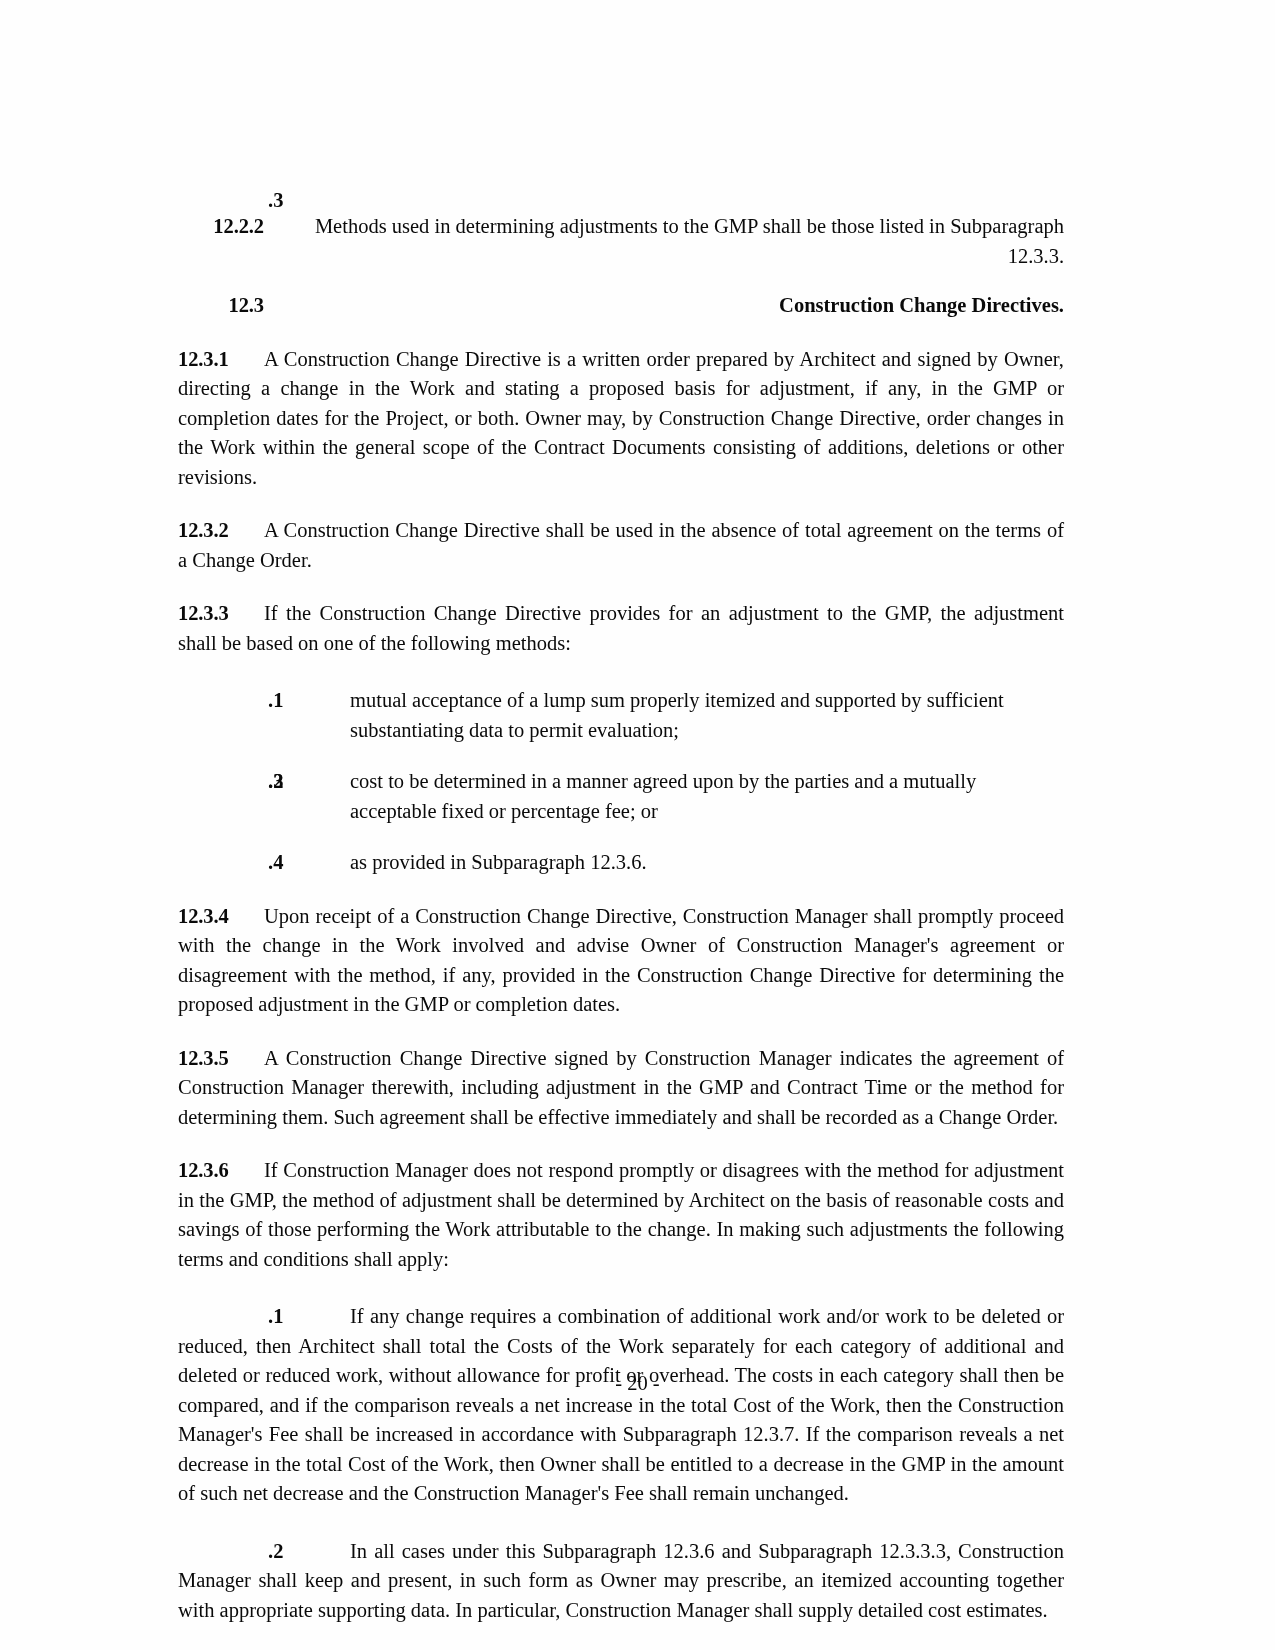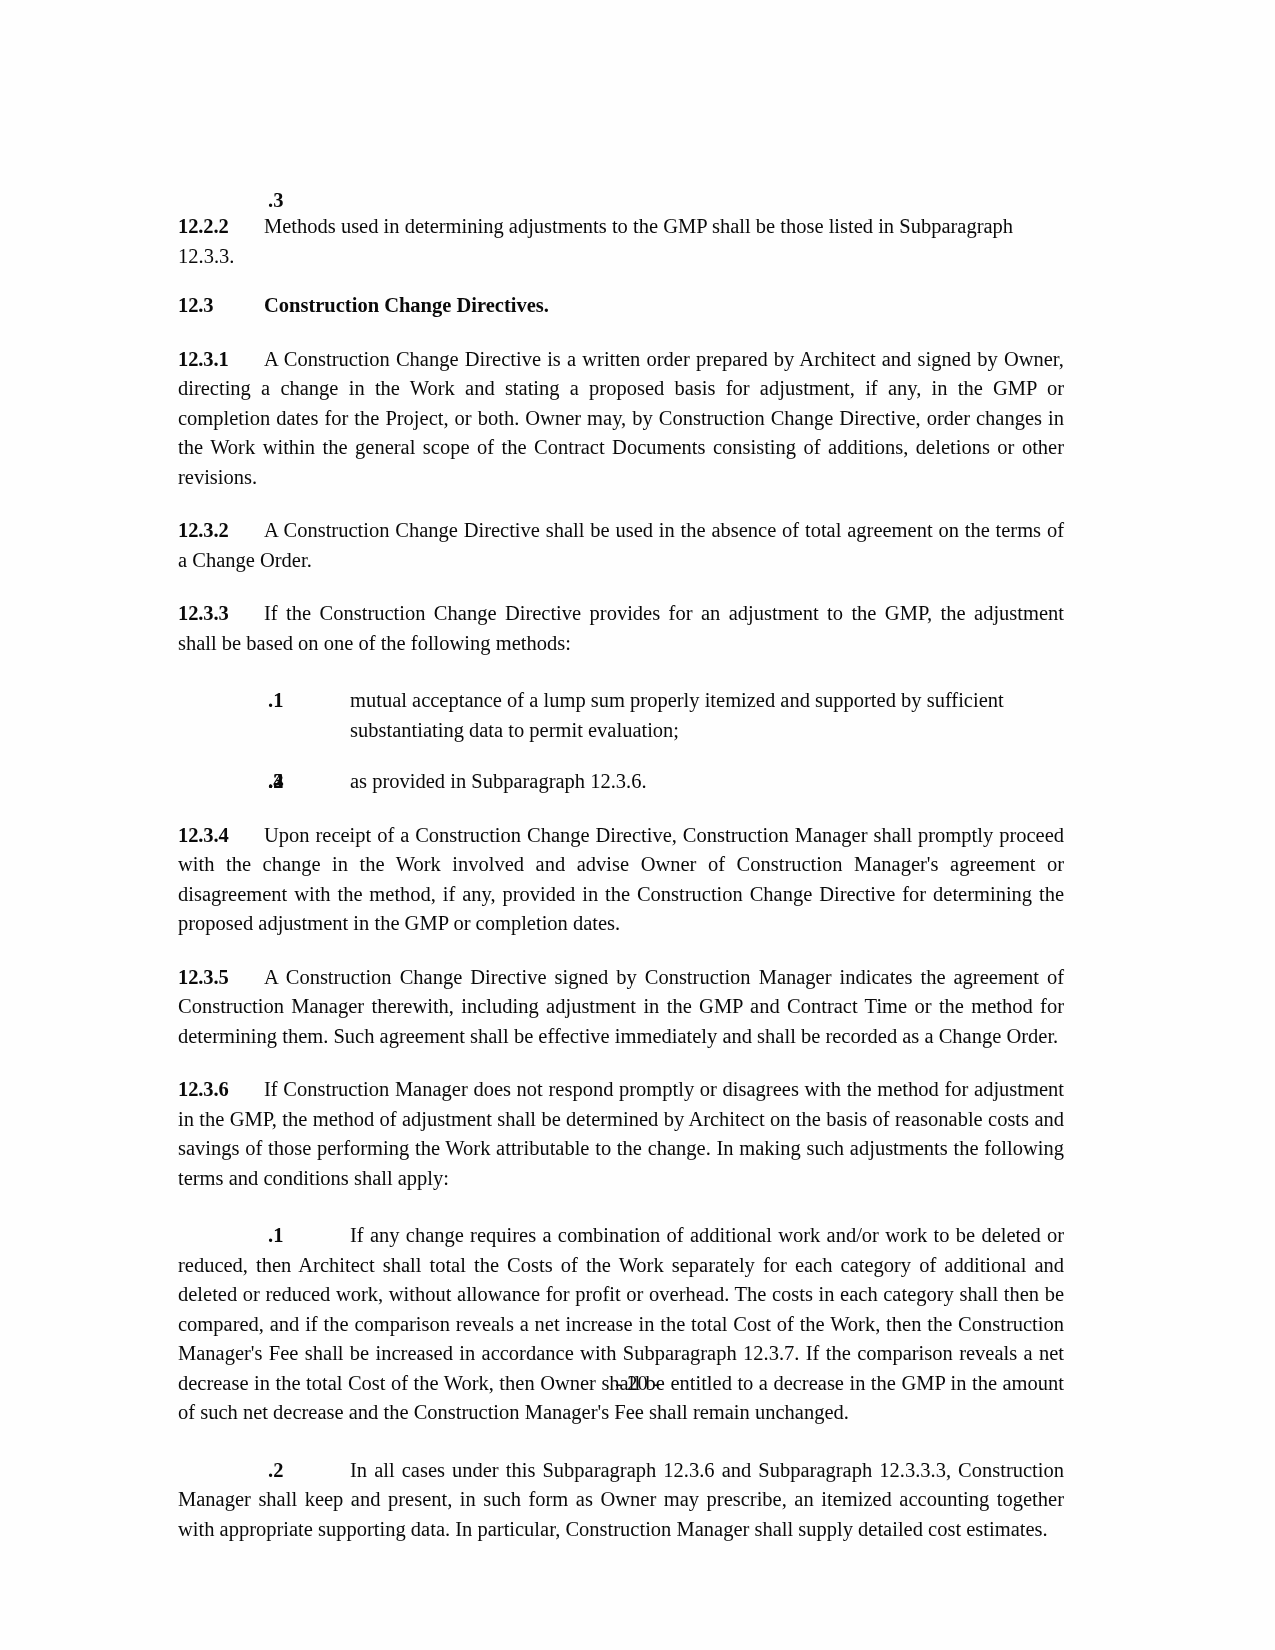--- a/index.html
+++ b/index.html
@@ -30,21 +30,21 @@
   }
   
   .blk {
     position: relative;
     font-size: 20.5px;
     line-height: 29.5px;
     text-align: justify;
     text-justify: inter-word;
     margin: 0 0 20px 0;
   }
-  .blk.tight { text-align: left; }
+  .blk.tight { text-align: right; }
 
   
   .num-para {
     position: relative;
     padding-left: 0;
   }
   .num-para .num {
     position: absolute;
     left: 0;
     top: 0;
@@ -164,20 +164,21 @@
 
     <div class="sub">
       <span class="num">.1</span>
       <span class="txt">mutual acceptance of a lump sum properly itemized and supported by sufficient substantiating data to permit evaluation;</span>
     </div>
     <div class="sub">
       <span class="num">.2</span>
     </div>
     <div class="sub">
       <span class="num">.3</span>
+      <span class="txt">cost to be determined in a manner agreed upon by the parties and a mutually acceptable fixed or percentage fee; or</span>
     </div>
     <div class="sub">
       <span class="num">.4</span>
       <span class="txt">as provided in Subparagraph 12.3.6.</span>
     </div>
 
     <div class="blk num-para lvl1">
       <span class="num">12.3.4</span>
       <span class="body">Upon receipt of a Construction Change Directive, Construction Manager shall promptly proceed with the change in the Work involved and advise Owner of Construction Manager's agreement or disagreement with the method, if any, provided in the Construction Change Directive for determining the proposed adjustment in the GMP or completion dates.</span>
     </div>

